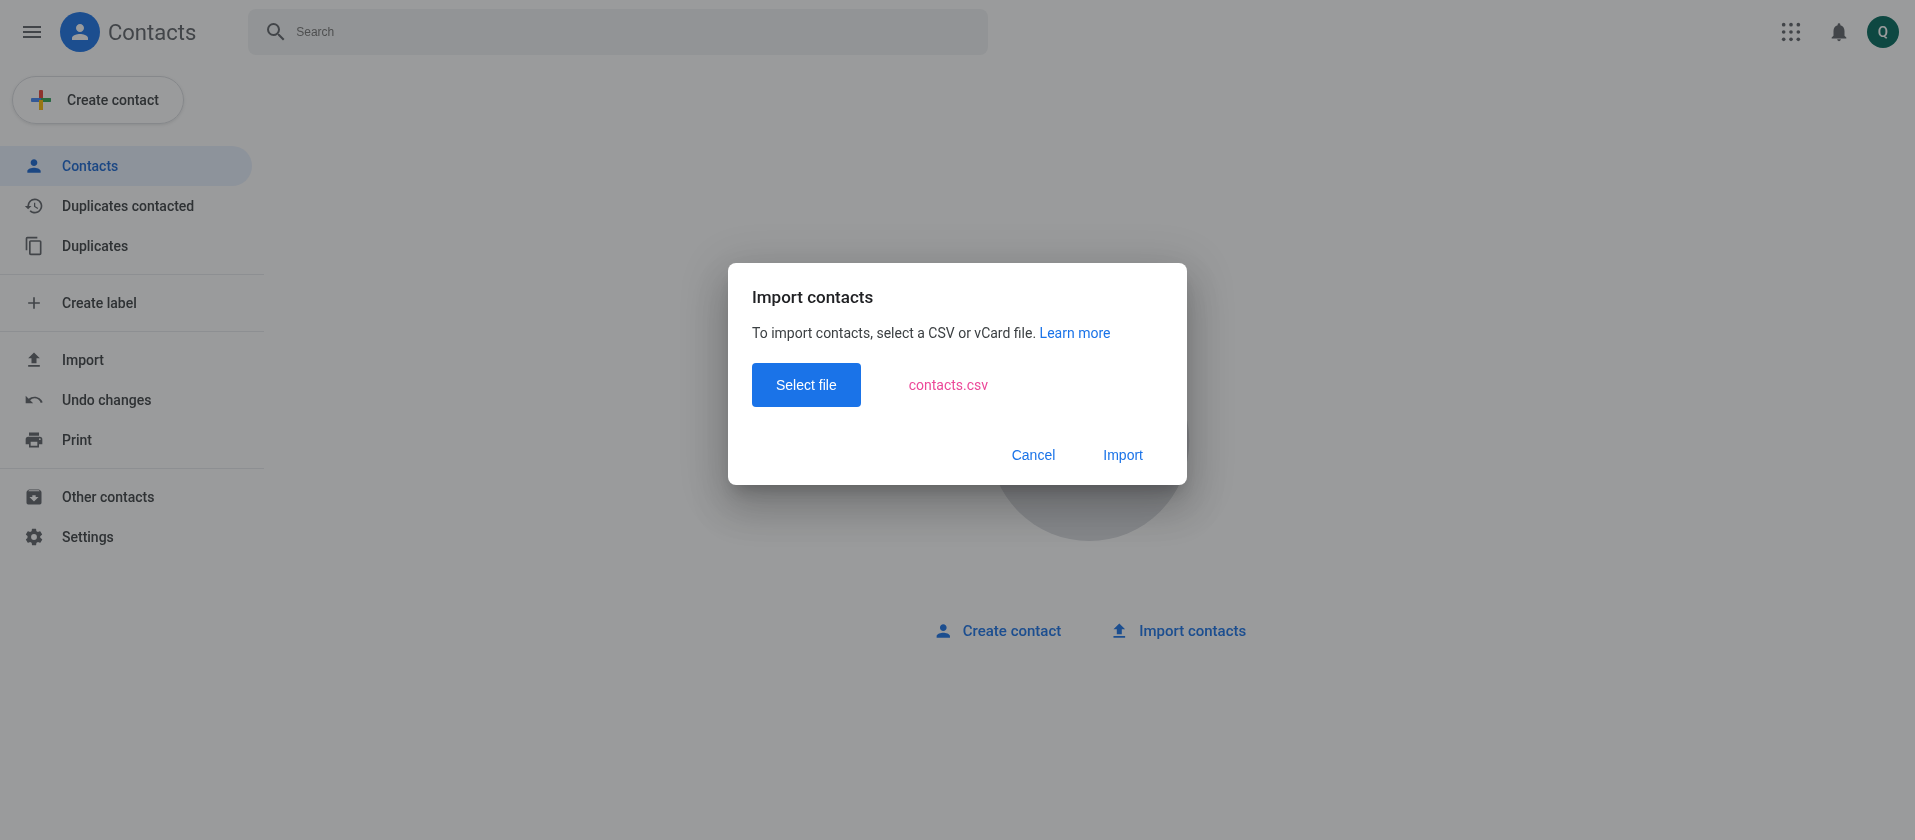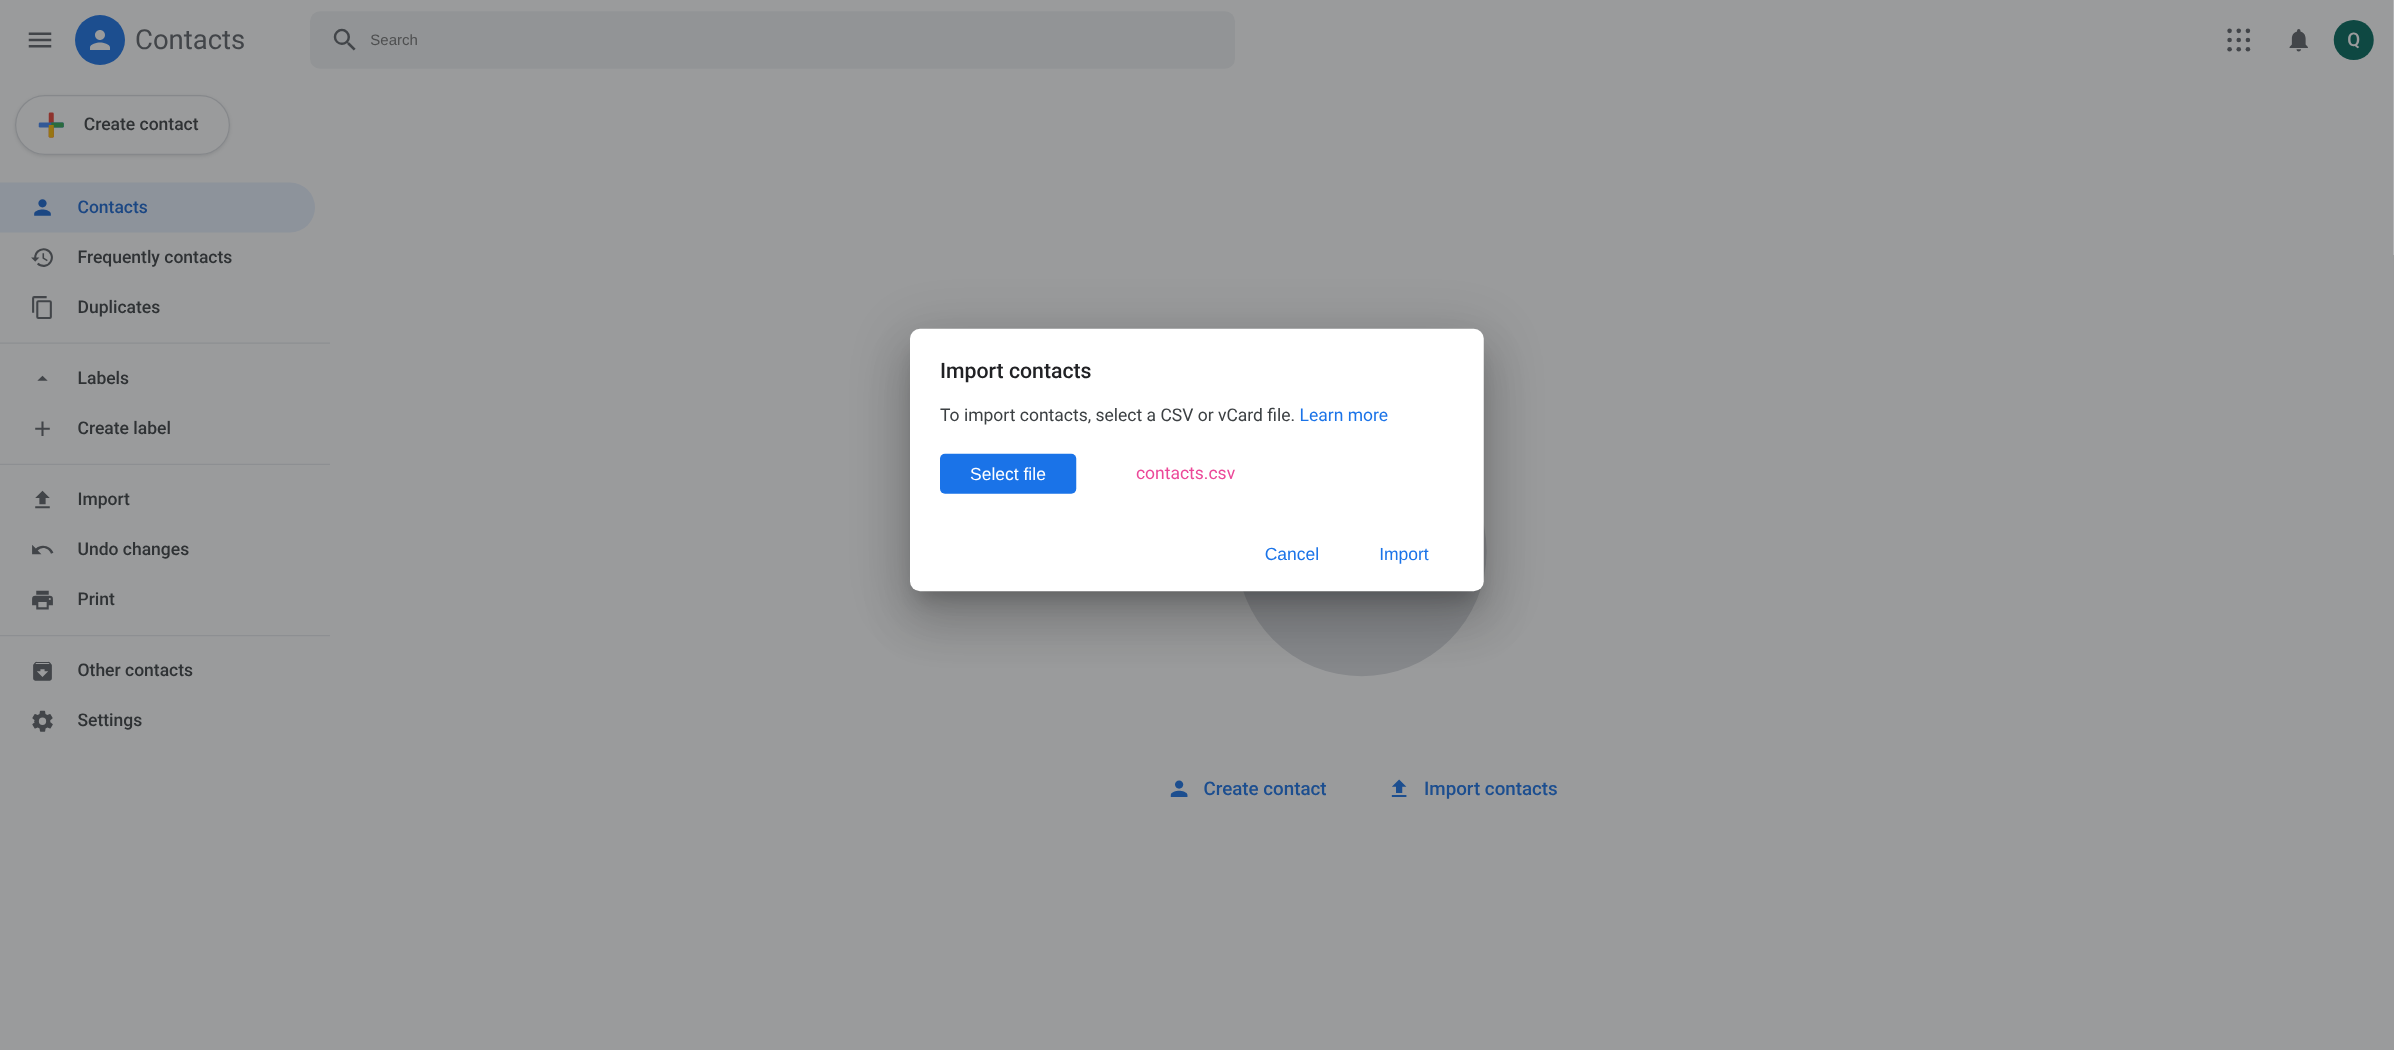--- a/index.html
+++ b/index.html
@@ -137,21 +137,21 @@
     border-radius:8px;
     box-shadow:0 11px 15px -7px rgba(0,0,0,.2),0 24px 38px 3px rgba(0,0,0,.14),0 9px 46px 8px rgba(0,0,0,.12);
     padding: 24px 24px 12px 24px;
   }
   .dialog h2 { font-size:17px; font-weight:500; color:#202124; }
   .dialog-body { margin-top:18px; font-size:14px; color:#3c4043; }
   .dialog-body a { color:#1a73e8; text-decoration:none; }
   .file-row { margin-top:22px; display:flex; align-items:center; gap:16px; }
   .select-file-btn {
     background:#1a73e8; color:#fff; border:none; border-radius:4px;
-    height:32px; padding: 0 24px; font-size:14px; font-weight:500; cursor:pointer;
+    height:44px; padding: 0 24px; font-size:14px; font-weight:500; cursor:pointer;
   }
   .file-name { color:#ec4899; font-size:14px;margin-left:32px; }
   .dialog-actions {
     margin-top:30px;
     display:flex; justify-content:flex-end; gap:8px;
   }
   .text-btn {
     border:none; background:transparent; color:#1a73e8;
     font-size:14px; font-weight:500; padding: 10px 20px;
     border-radius:4px; cursor:pointer;
@@ -225,39 +225,31 @@
       <div class="nav-item active">
         <svg viewBox="0 0 24 24">
             <path d="M12 12c2.21 0 4-1.79 4-4s-1.79-4-4-4-4 1.79-4 4 1.79 4 4 4zm0 2c-2.67 0-8 1.34-8 4v2h16v-2c0-2.66-5.33-4-8-4z"></path>
           </svg>
         <span>Contacts</span>
       </div>
       <div class="nav-item">
         <svg viewBox="0 0 24 24">
             <path d="M13 3a9 9 0 0 0-9 9H1l3.89 3.89.07.14L9 12H6a7 7 0 1 1 2.05 4.95l-1.41 1.41A9 9 0 1 0 13 3zm-1 5v5l4.28 2.54.72-1.21-3.5-2.08V8H12z"></path>
           </svg>
-        <span>Frequently contacts</span>
+        <span>Duplicates contacted</span>
       </div>
       <div class="nav-item">
         <svg viewBox="0 0 24 24">
             <path d="M16 1H4a2 2 0 0 0-2 2v14h2V3h12V1zm3 4H8a2 2 0 0 0-2 2v14a2 2 0 0 0 2 2h11a2 2 0 0 0 2-2V7a2 2 0 0 0-2-2zm0 16H8V7h11v14z"></path>
           </svg>
         <span>Duplicates</span>
       </div>
 
       <div class="nav-divider"></div>
 
-      <div class="nav-item nav-group-header">
-        <span class="chev">
-          <svg viewBox="0 0 24 24">
-              <path d="M7 14l5-5 5 5z"></path>
-            </svg>
-        </span>
-        <span>Labels</span>
-      </div>
       <div class="nav-item">
         <svg viewBox="0 0 24 24">
             <path d="M19 13h-6v6h-2v-6H5v-2h6V5h2v6h6v2z"></path>
           </svg>
         <span>Create label</span>
       </div>
 
       <div class="nav-divider"></div>
 
       <div class="nav-item">

